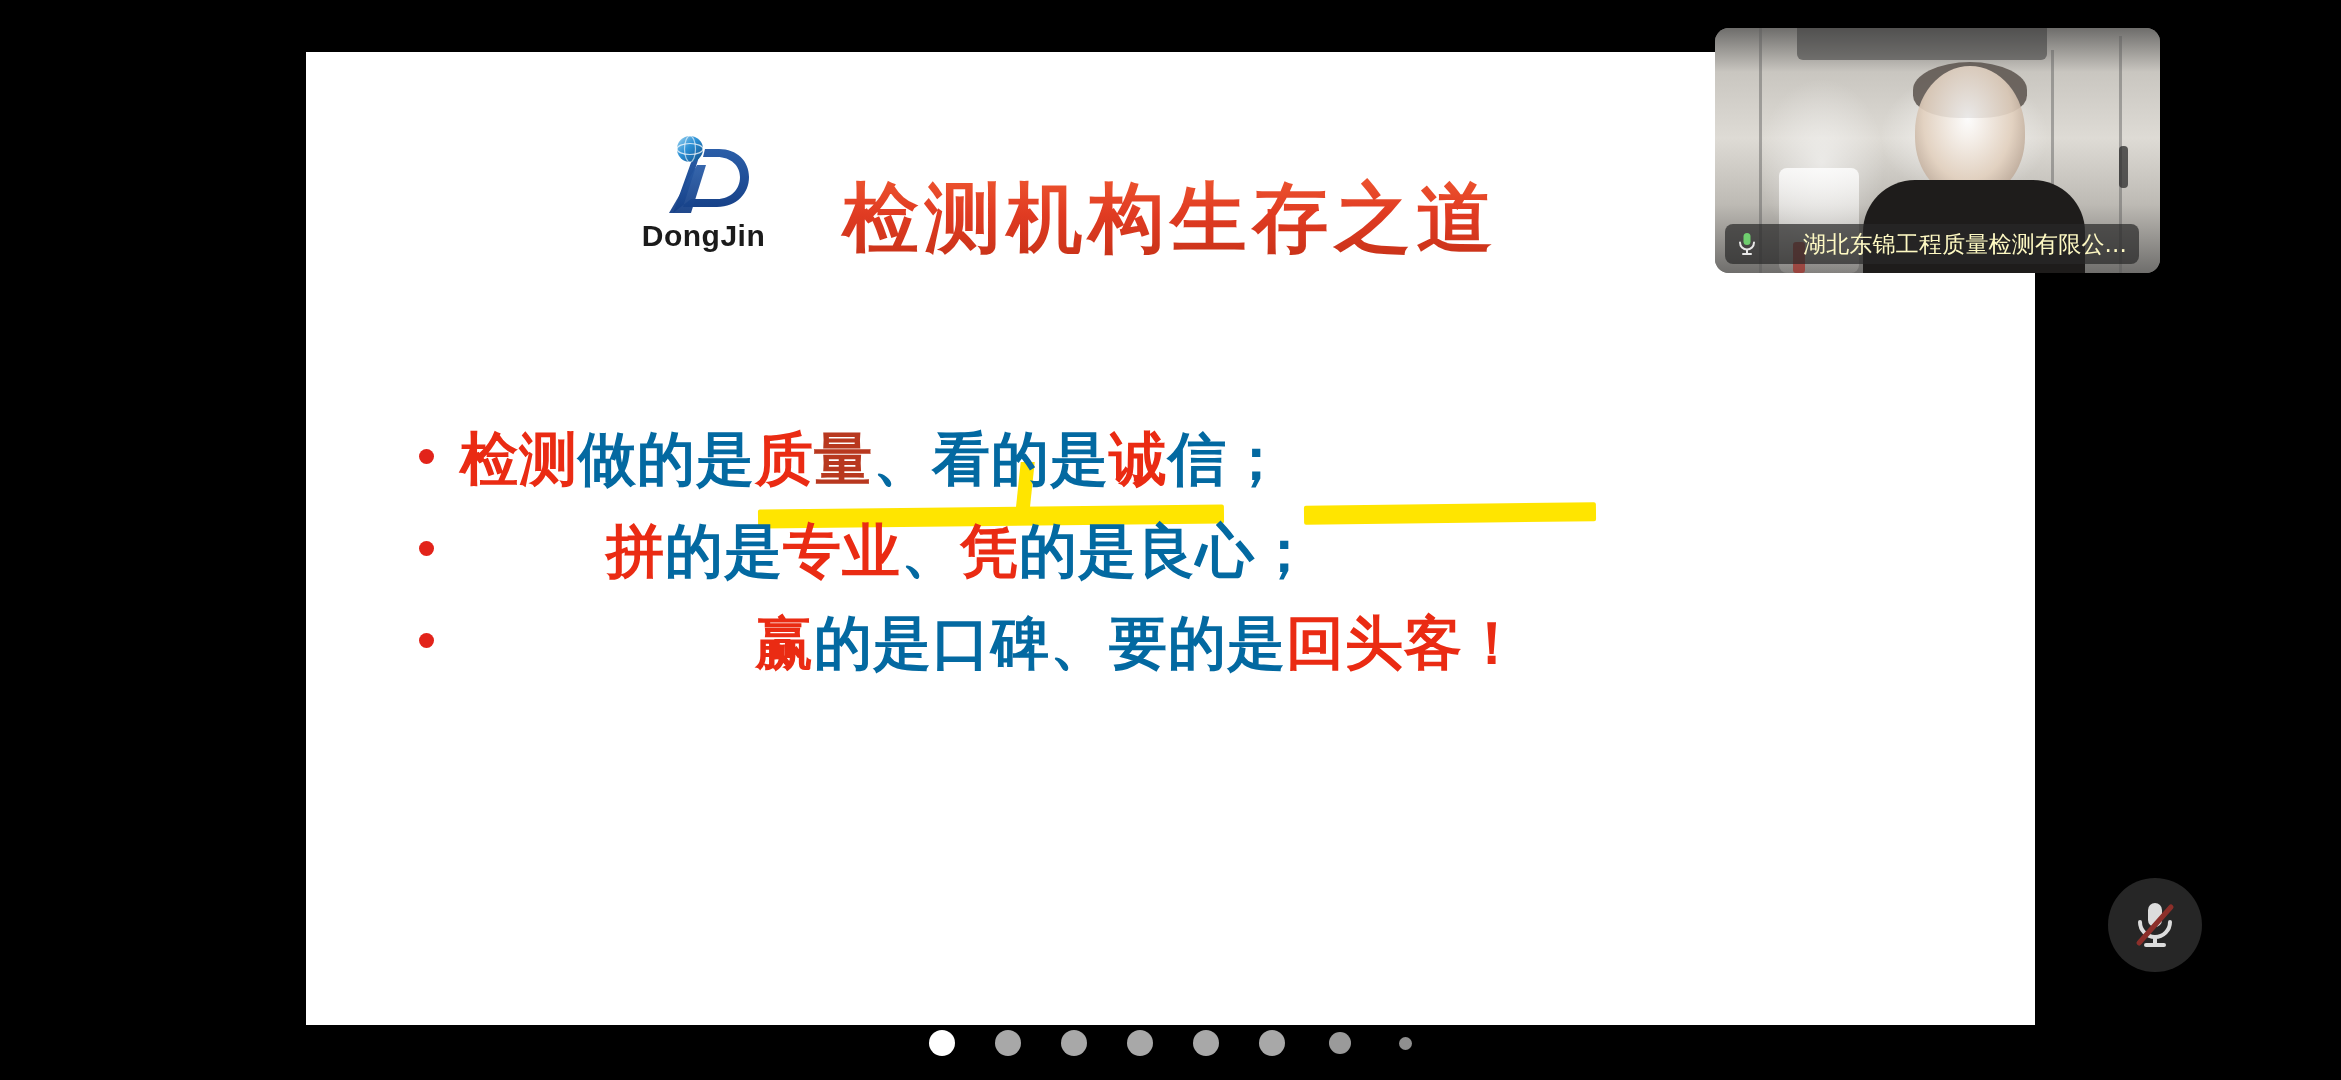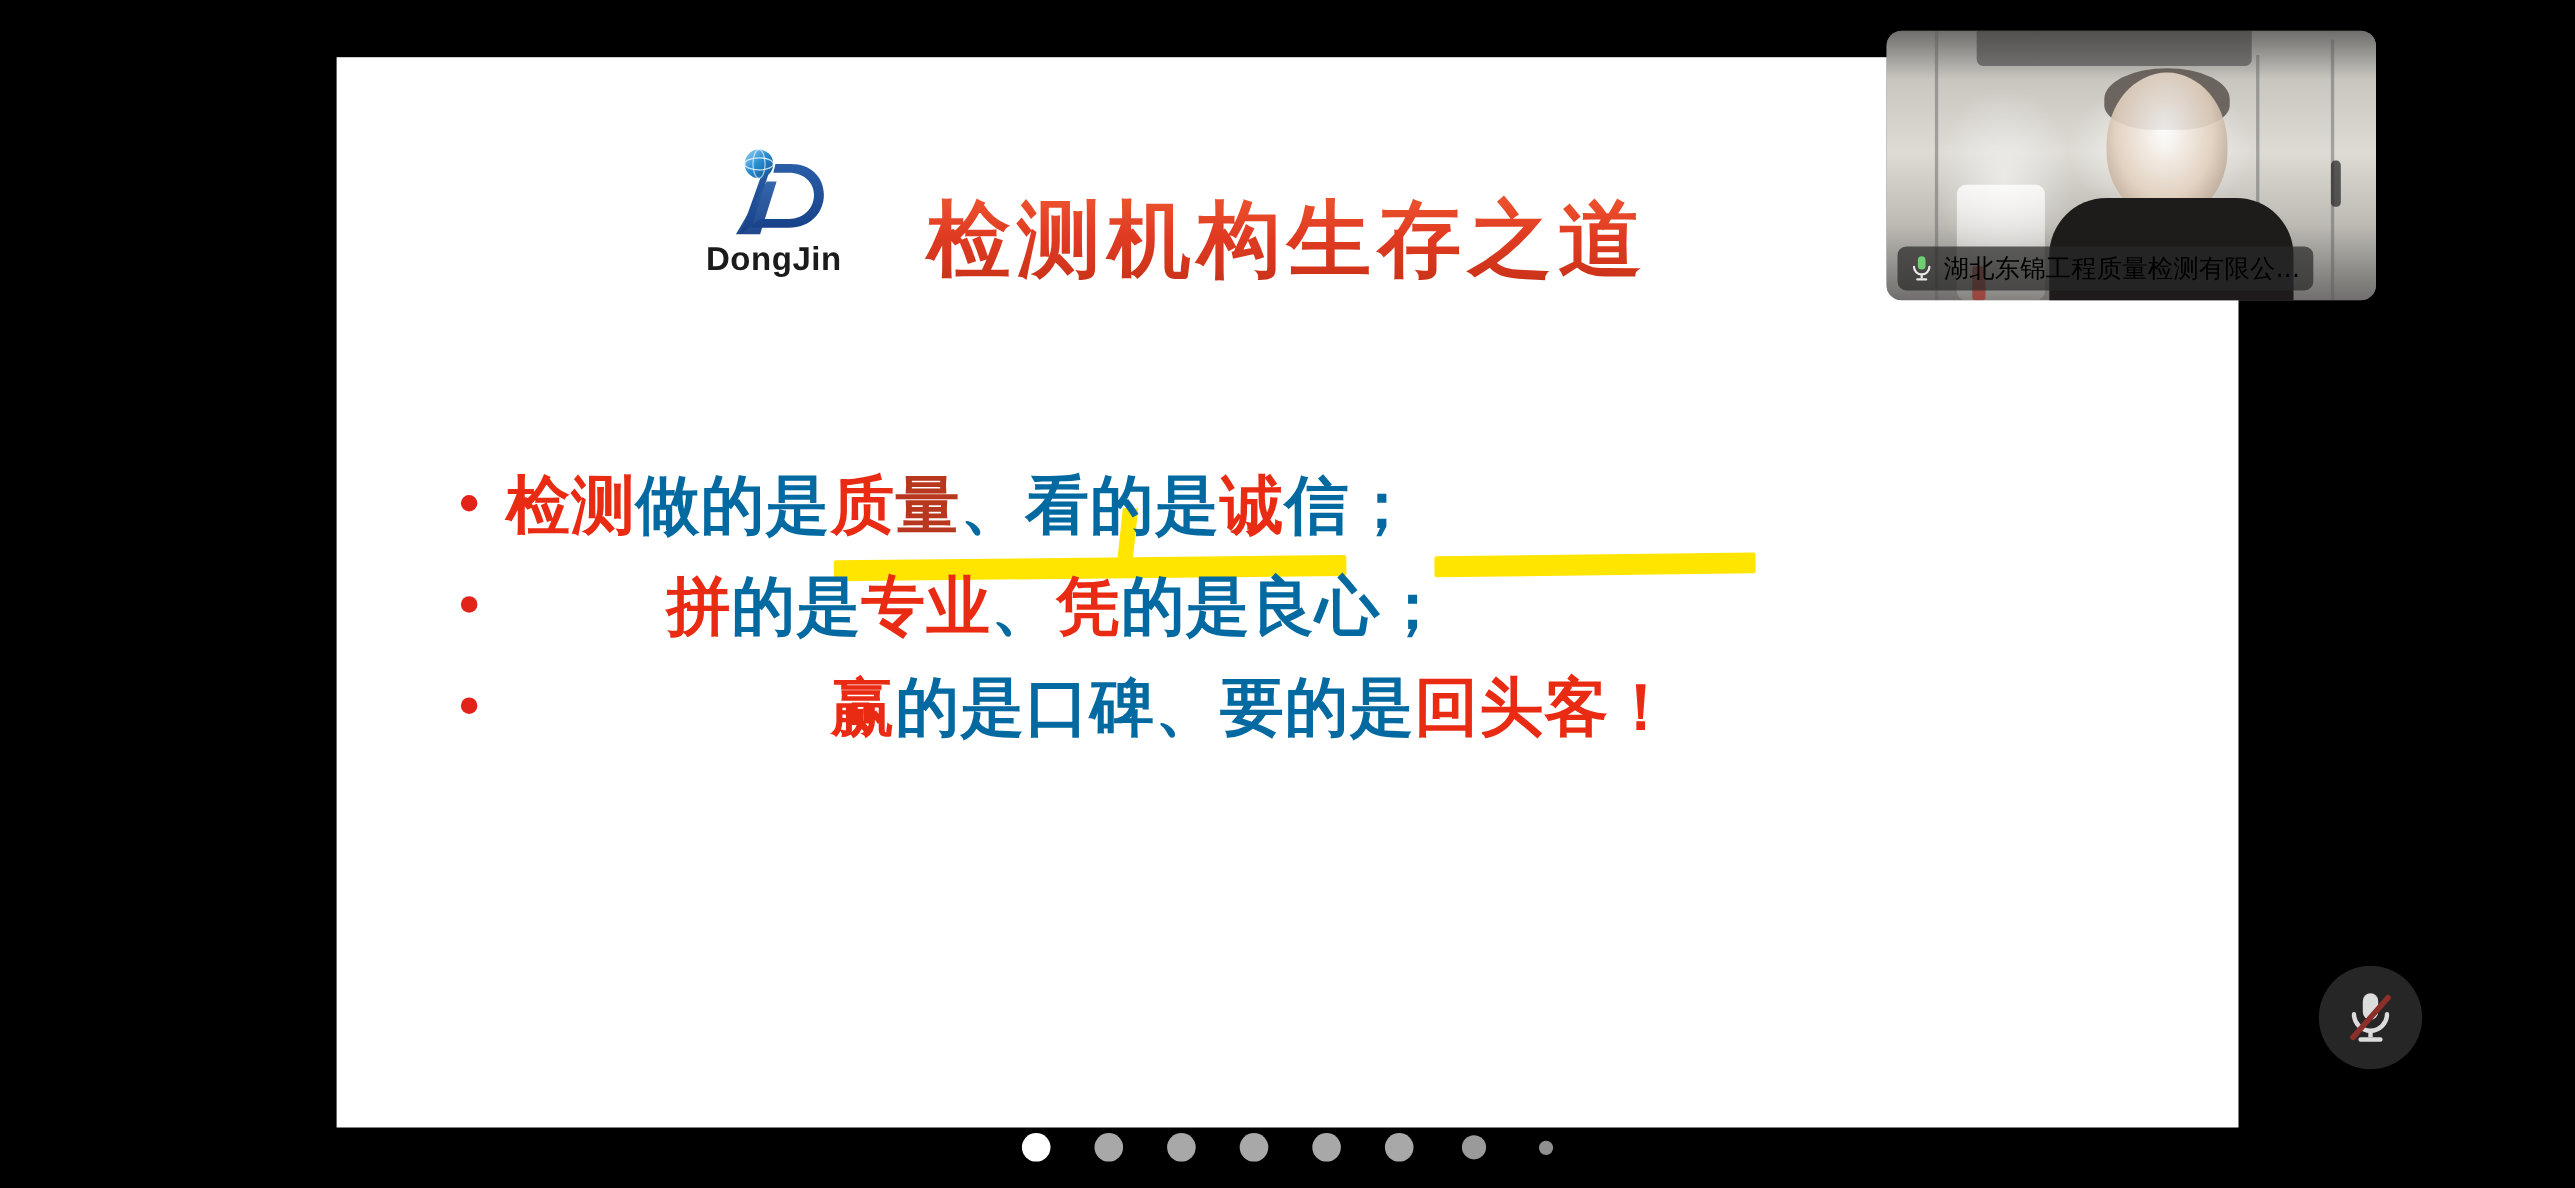--- a/index.html
+++ b/index.html
@@ -160,24 +160,25 @@
     max-width:425px;
     display:flex; align-items:center;
     padding:0 12px 0 10px;
     background:rgba(40,40,40,0.70);
     border-radius:8px;
   }
   #mic-on-icon { width:24px; height:26px; flex:0 0 auto; margin-right:8px; }
   #name-text {
     font-family:"DejaVu Sans", sans-serif;
     font-size:23px;
-    color:#000000;
+    color:#fef9c3;
     white-space:nowrap;
     overflow:hidden;
     letter-spacing:.2px;
+    margin-left:36px;
   }
 
   
   #pager {
     position:absolute;
     left:0; top:1030px; width:2341px;
     display:flex; justify-content:center; align-items:center; gap:0;
   }
   .pdot { border-radius:50%; }
 

